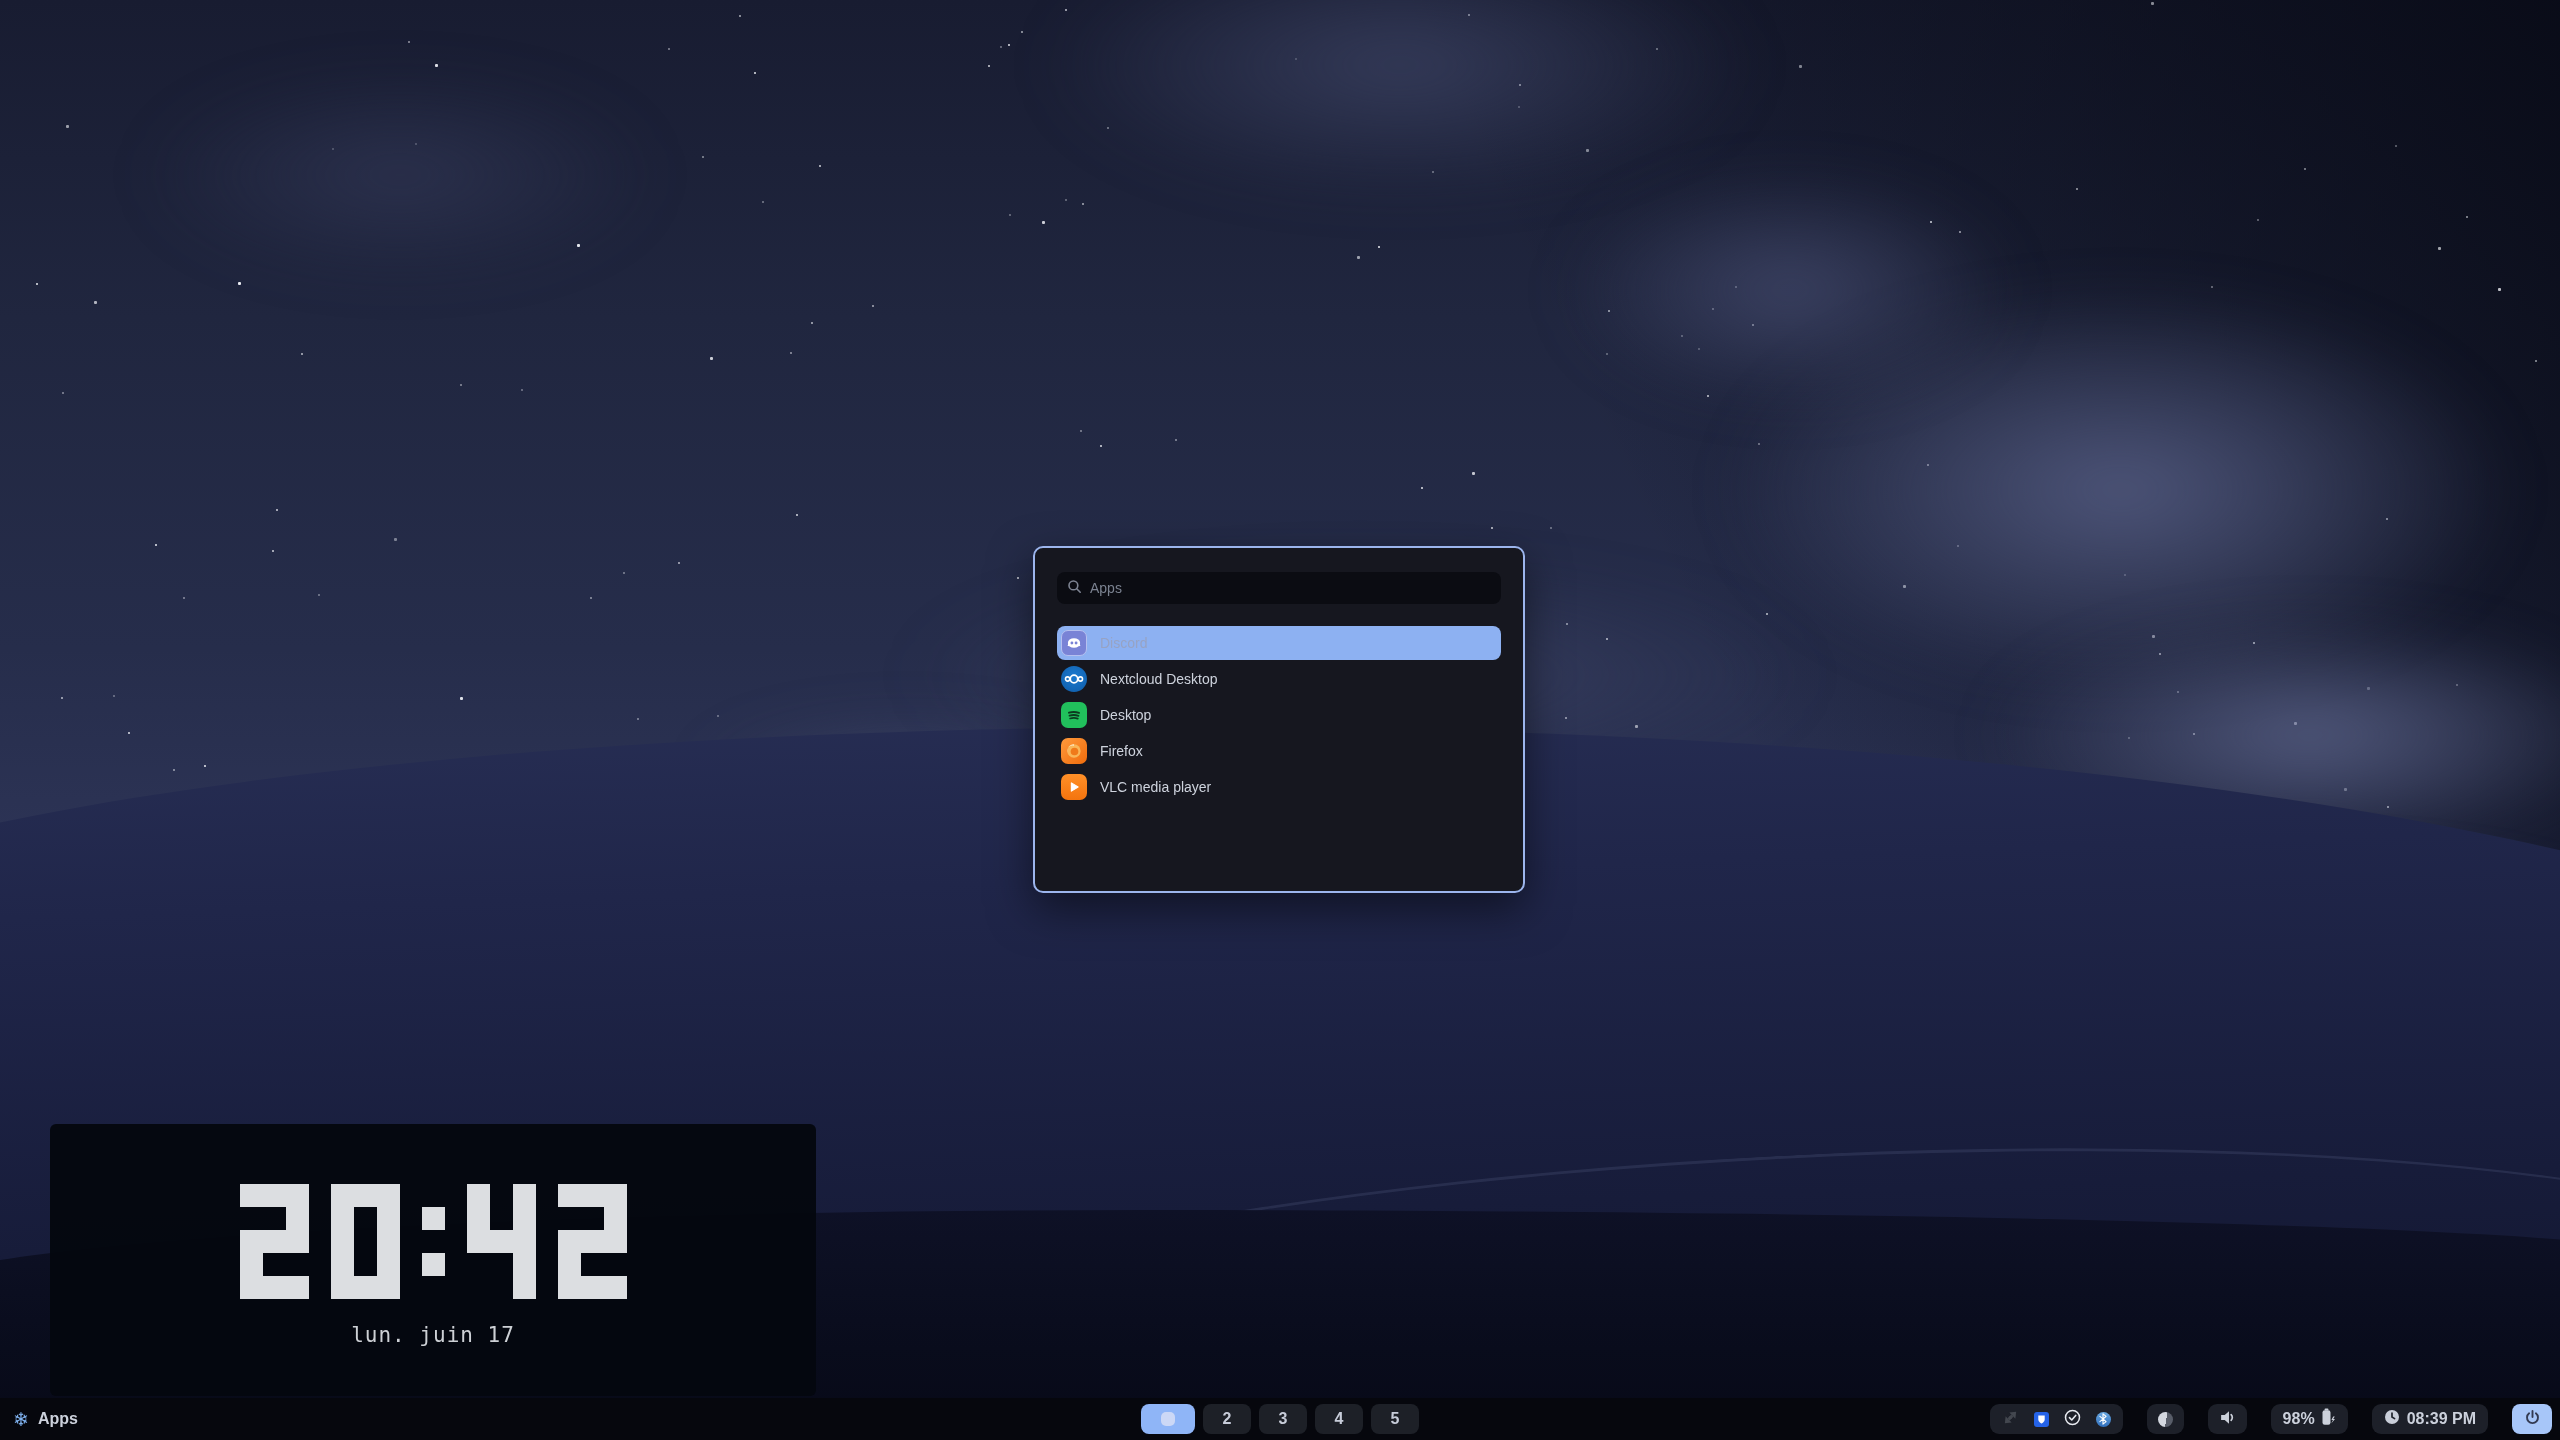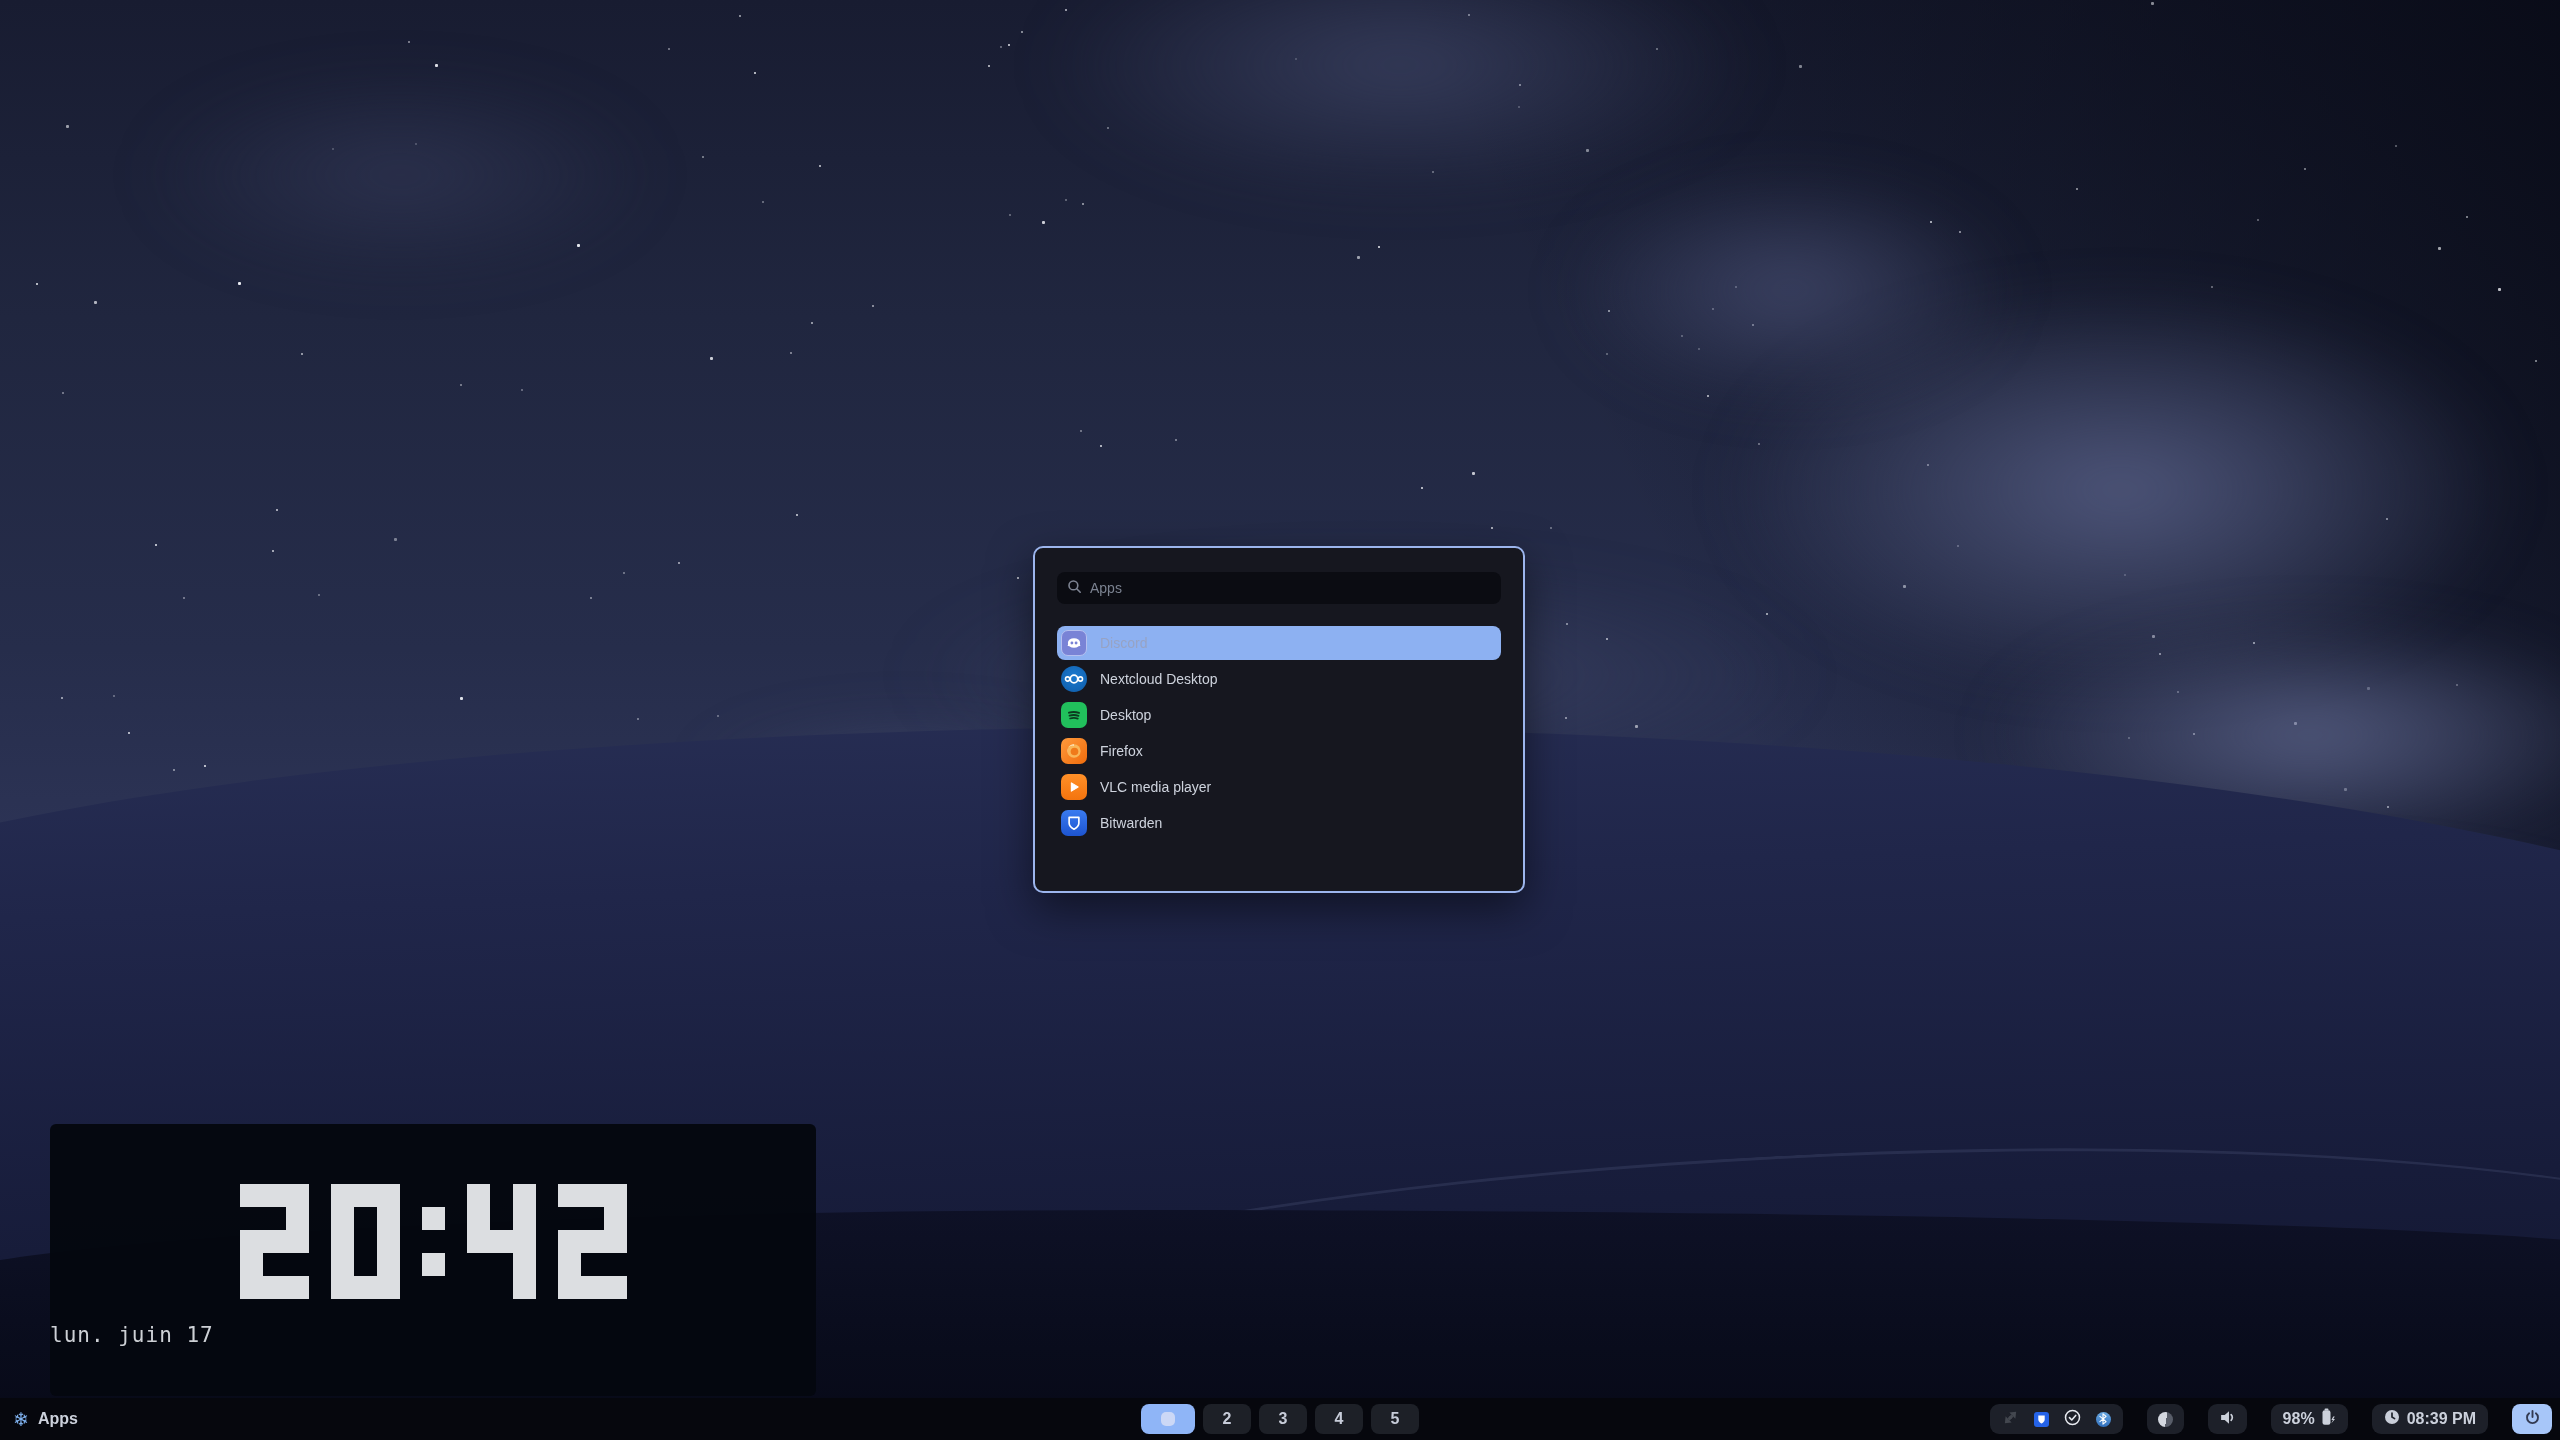--- a/index.html
+++ b/index.html
@@ -23,21 +23,21 @@
     background:linear-gradient(178deg,#272e54 0%,#20264a 18%,#171c3a 48%,#10142c 75%,#0b0e20 100%);
     border-radius:46% 54% 0 0 / 24% 34% 0 0;}
   .foreground{position:absolute;left:-4%;bottom:0;width:108%;height:16%;z-index:5;
     background:linear-gradient(180deg,#0e1126 0%,#090c1c 60%,#070917 100%);
     border-radius:45% 55% 0 0 / 36% 20% 0 0;}
   .field-path{position:absolute;right:-12%;bottom:5.5%;width:85%;height:14%;z-index:5;
     border-top:3px solid rgba(118,126,165,.18);border-radius:50%/100% 100% 0 0;
     transform:rotate(-3deg);}
   
   .clock-widget{position:absolute;left:50px;top:1124px;width:766px;height:272px;z-index:10;
-    background:rgba(4,7,15,.96);border-radius:6px;text-align:left;}
+    background:rgba(4,7,15,.96);border-radius:6px;text-align:center;}
   .bigtime{display:flex;gap:22px;justify-content:center;margin-top:60px;}
   .digit{display:grid;grid-template-columns:repeat(3,23px);grid-auto-rows:23px;}
   .digit.colon{grid-template-columns:23px;}
   .digit .on{background:#dcdee1;}
   .clock-date{margin-top:24px;font-family:"DejaVu Sans Mono",monospace;
     font-size:21px;color:#cdd0d5;letter-spacing:1px;}
   
   .launcher{position:absolute;left:1033px;top:546px;width:492px;height:347px;z-index:30;
     box-sizing:border-box;background:#16171f;border:2px solid var(--launcher-border,#9cb5ed);
     border-radius:10px;box-shadow:0 16px 44px rgba(0,0,0,.5);}
@@ -384,28 +384,20 @@
 
     <div class="app-row">
       <span class="appicon icon-vlc">
         <svg width="18" height="18" viewBox="0 0 24 24">
             <path d="M8.5 6.5 L17.5 12 L8.5 17.5 Z" fill="#fff" stroke="#fff" stroke-width="1.5" stroke-linejoin="round"></path>
           </svg>
       </span>
       <span class="app-label">VLC media player</span>
     </div>
 
-    <div class="app-row">
-      <span class="appicon icon-bitwarden">
-        <svg width="18" height="18" viewBox="0 0 24 24">
-            <path d="M5.5 4.5 H18.5 V12 C18.5 16.8 12 20.2 12 20.2 C12 20.2 5.5 16.8 5.5 12 Z" fill="none" stroke="#fff" stroke-width="2.2" stroke-linejoin="round"></path>
-          </svg>
-      </span>
-      <span class="app-label">Bitwarden</span>
-    </div>
 
   </div>
 </div>
 
 <div class="taskbar">
   <div class="bar-start">
     <span class="nix-icon">❄</span>
     <span class="bar-apps-label">Apps</span>
   </div>
 

